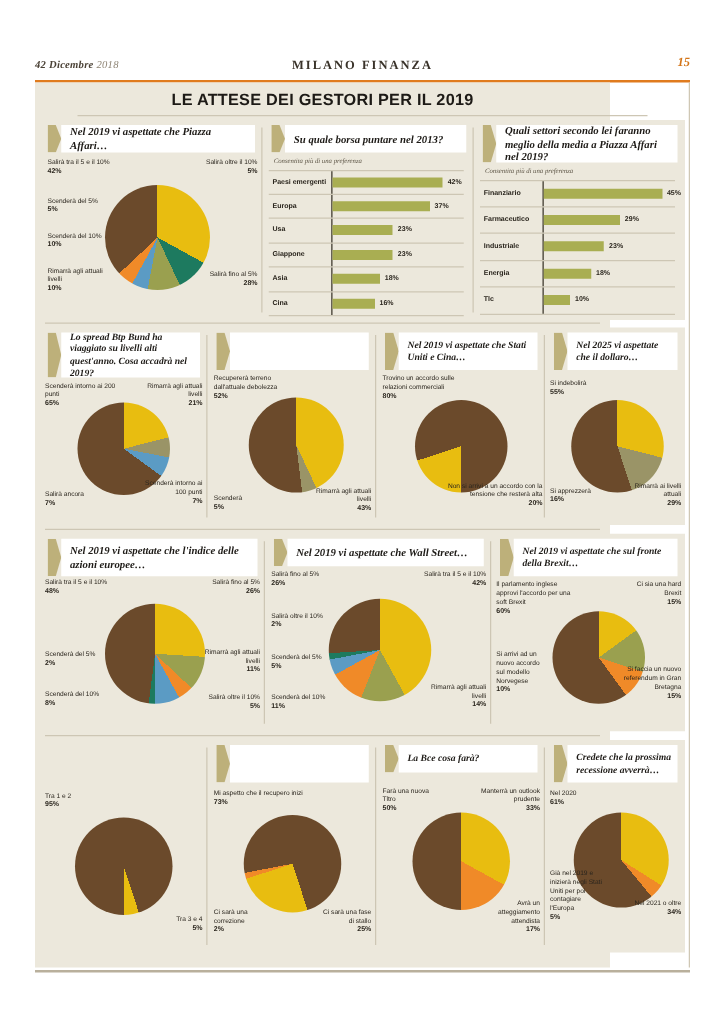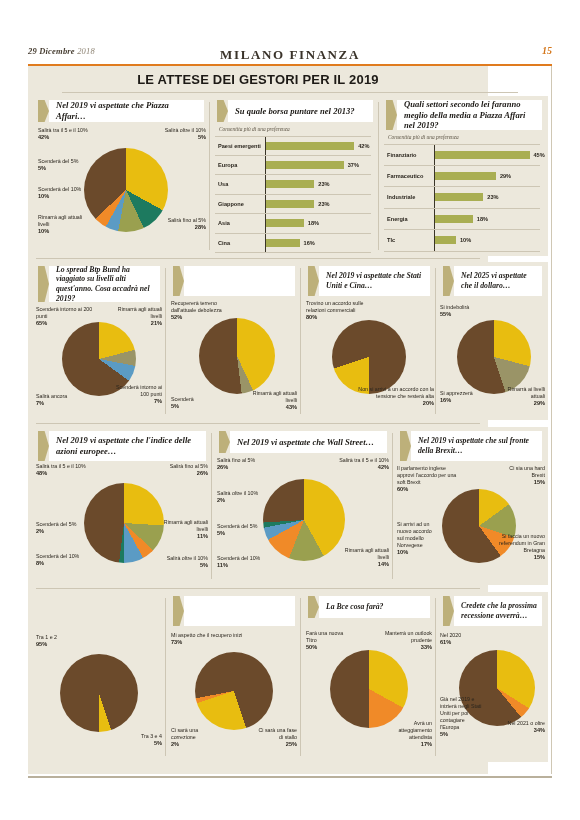--- a/index.html
+++ b/index.html
@@ -12,21 +12,21 @@
     overflow:hidden;
   }
   .page { position:relative; width:580px; height:820px; background:#fff; }
 
   
   .masthead { position:absolute; left:28px; top:44px; width:524px; height:22px; }
   .mh-date { position:absolute; left:0; top:2px; font-family:"Liberation Serif", serif;
              font-size:8.5px; font-weight:bold; font-style:italic; color:#4a4135; letter-spacing:.2px; }
   .mh-date .yr { font-weight:normal; color:#8d8373; }
   .mh-title { position:absolute; left:0; right:0; top:3px; text-align:center;
-              font-family:"Liberation Serif", serif; font-size:13px; font-weight:bold;
+              font-family:"Liberation Serif", serif; font-size:10px; font-weight:bold;
               letter-spacing:1.6px; color:#3a332a; }
   .mh-page { position:absolute; right:0; top:1px; font-family:"Liberation Serif", serif;
              font-size:10px; font-weight:bold; font-style:italic; color:#d4761a; }
   .rule-top { position:absolute; left:28px; top:64px; width:524px; height:2px; background:#e07b1e; }
   .rule-bot { position:absolute; left:28px; top:776px; width:524px; height:1.5px; background:#b9b09c; }
   .rail { position:absolute; left:551px; top:66px; width:1px; height:708px; background:#cfc7b4; }
 
   
   .board { position:absolute; left:28px; top:66px; width:460px; height:708px;
            background:#ece8dc; }
@@ -78,21 +78,21 @@
 
   .credit { position:absolute; left:8px; top:690px; font-size:3.6px;
             letter-spacing:.3px; color:#8d8373; }
 </style>
 </head>
 <body>
 
 <div class="page">
 
   <div class="masthead">
-    <div class="mh-date"><span>29 Dicembre</span> <span class="yr">2018</span></div>
+    <div class="mh-date"><span>42 Dicembre</span> <span class="yr">2018</span></div>
     <div class="mh-title">MILANO FINANZA</div>
     <div class="mh-page">15</div>
   </div>
   <div class="rule-top"></div>
   <div class="rule-bot"></div>
   <div class="rail"></div>
 
   <div class="board">
     <div class="board-title">LE ATTESE DEI GESTORI PER IL 2019</div>
     <div class="title-rule"></div>

